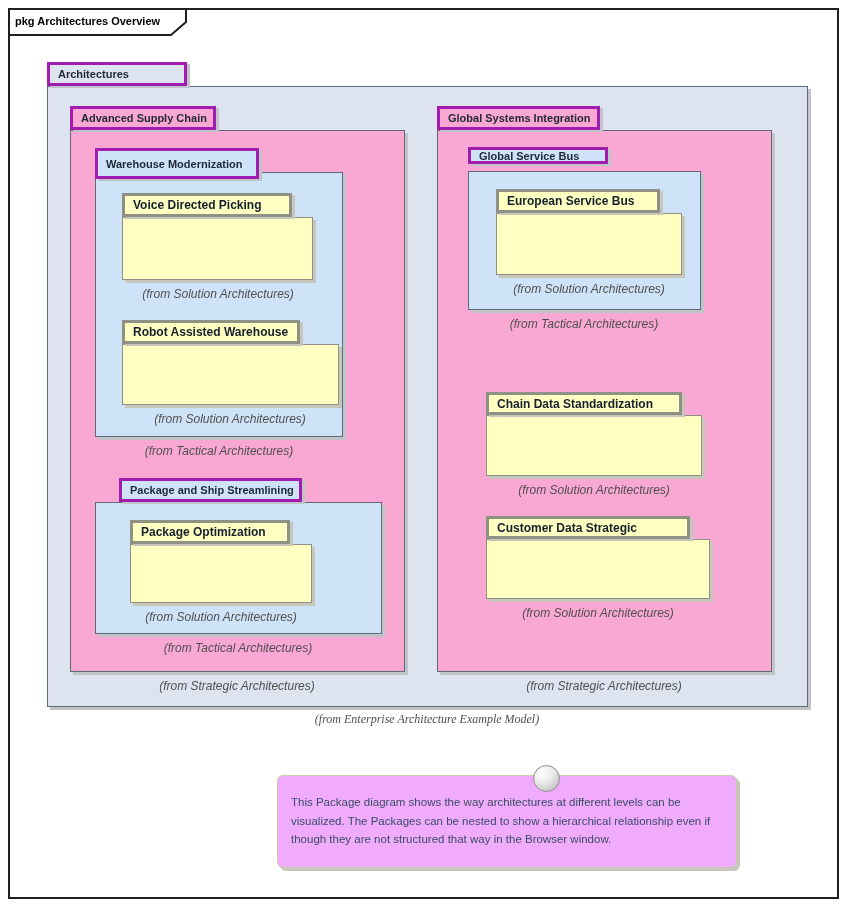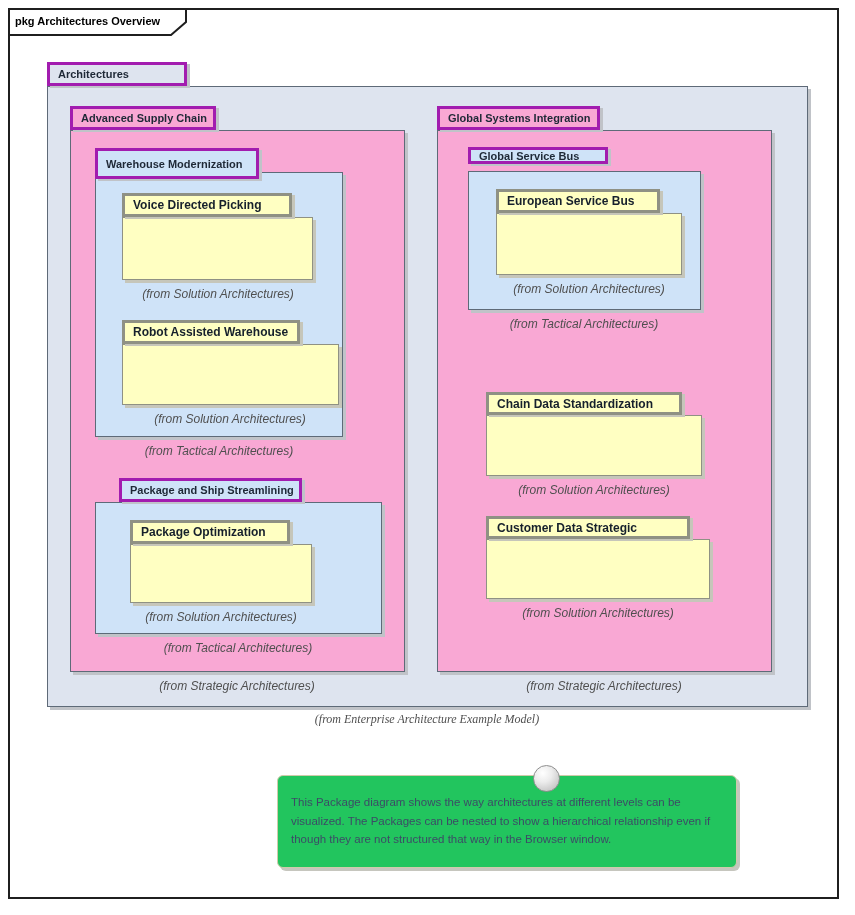--- a/index.html
+++ b/index.html
@@ -85,21 +85,21 @@
           box-shadow:2px 2px 0 #dddddd;padding:9px 0 0 7px;}
   .legend-title{text-align:center;font-size:13px;font-weight:bold;color:#17365d;
           margin-bottom:9px;margin-right:7px;}
   .legend-row{display:flex;align-items:center;height:25px;margin-bottom:1px;}
   .legend-swatch{width:25px;height:24px;box-sizing:border-box;border:1.5px solid #3a3a3a;
           border-radius:5px;margin-right:10px;flex:0 0 auto;}
   .legend-label{font-size:11.5px;color:#1f4e79;white-space:nowrap;}
 
   
   #note{position:absolute;left:277px;top:775px;width:460px;height:93px;box-sizing:border-box;
-        background:#22c55e;border:1px solid #cfcbaa;border-radius:6px;
+        background:#f0abfc;border:1px solid #cfcbaa;border-radius:6px;
         box-shadow:3px 3px 0 #c6c6be;padding:17px 12px 0 13px;}
   .note-text{font-size:11.5px;line-height:1.62;color:#3c4c66;}
   #note-sphere{position:absolute;left:533px;top:765px;width:27px;height:27px;border-radius:50%;
         box-sizing:border-box;border:1px solid #8f8f8f;
         background:radial-gradient(circle at 35% 28%, #ffffff 0%, #ececec 38%, #b4b4b4 100%);}
 </style>
 </head>
 <body>
 
 <div class="stage">

